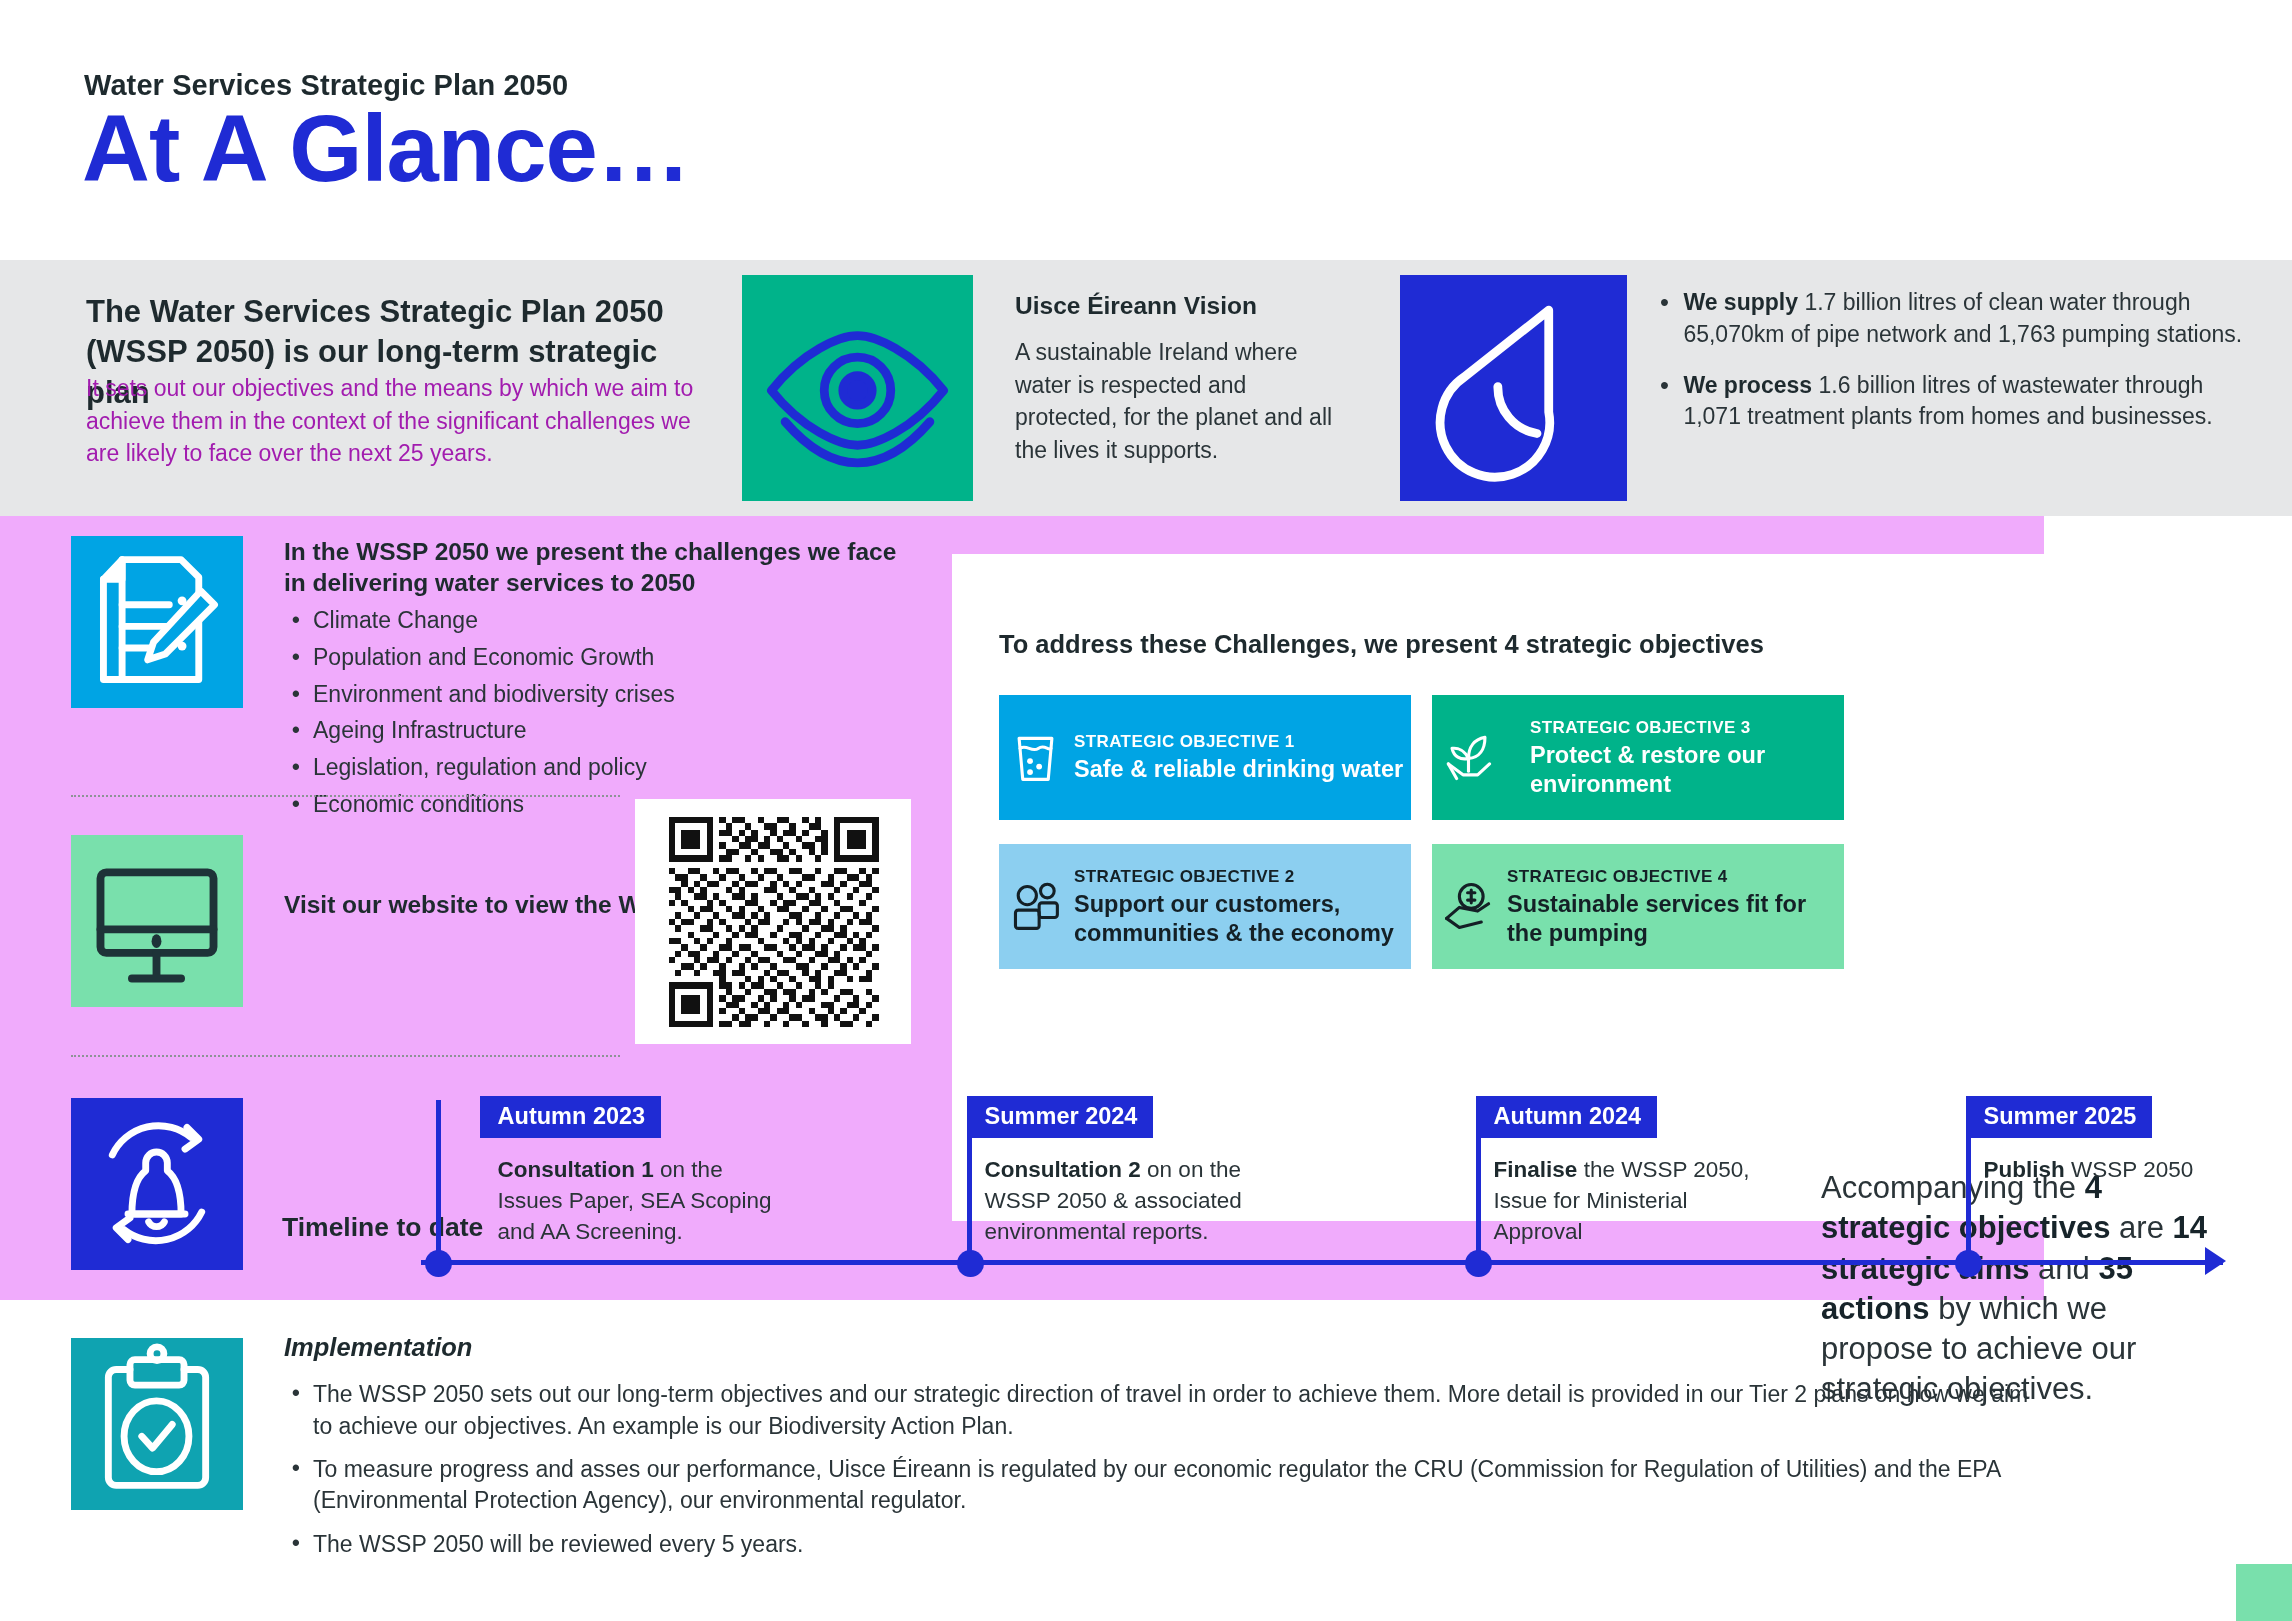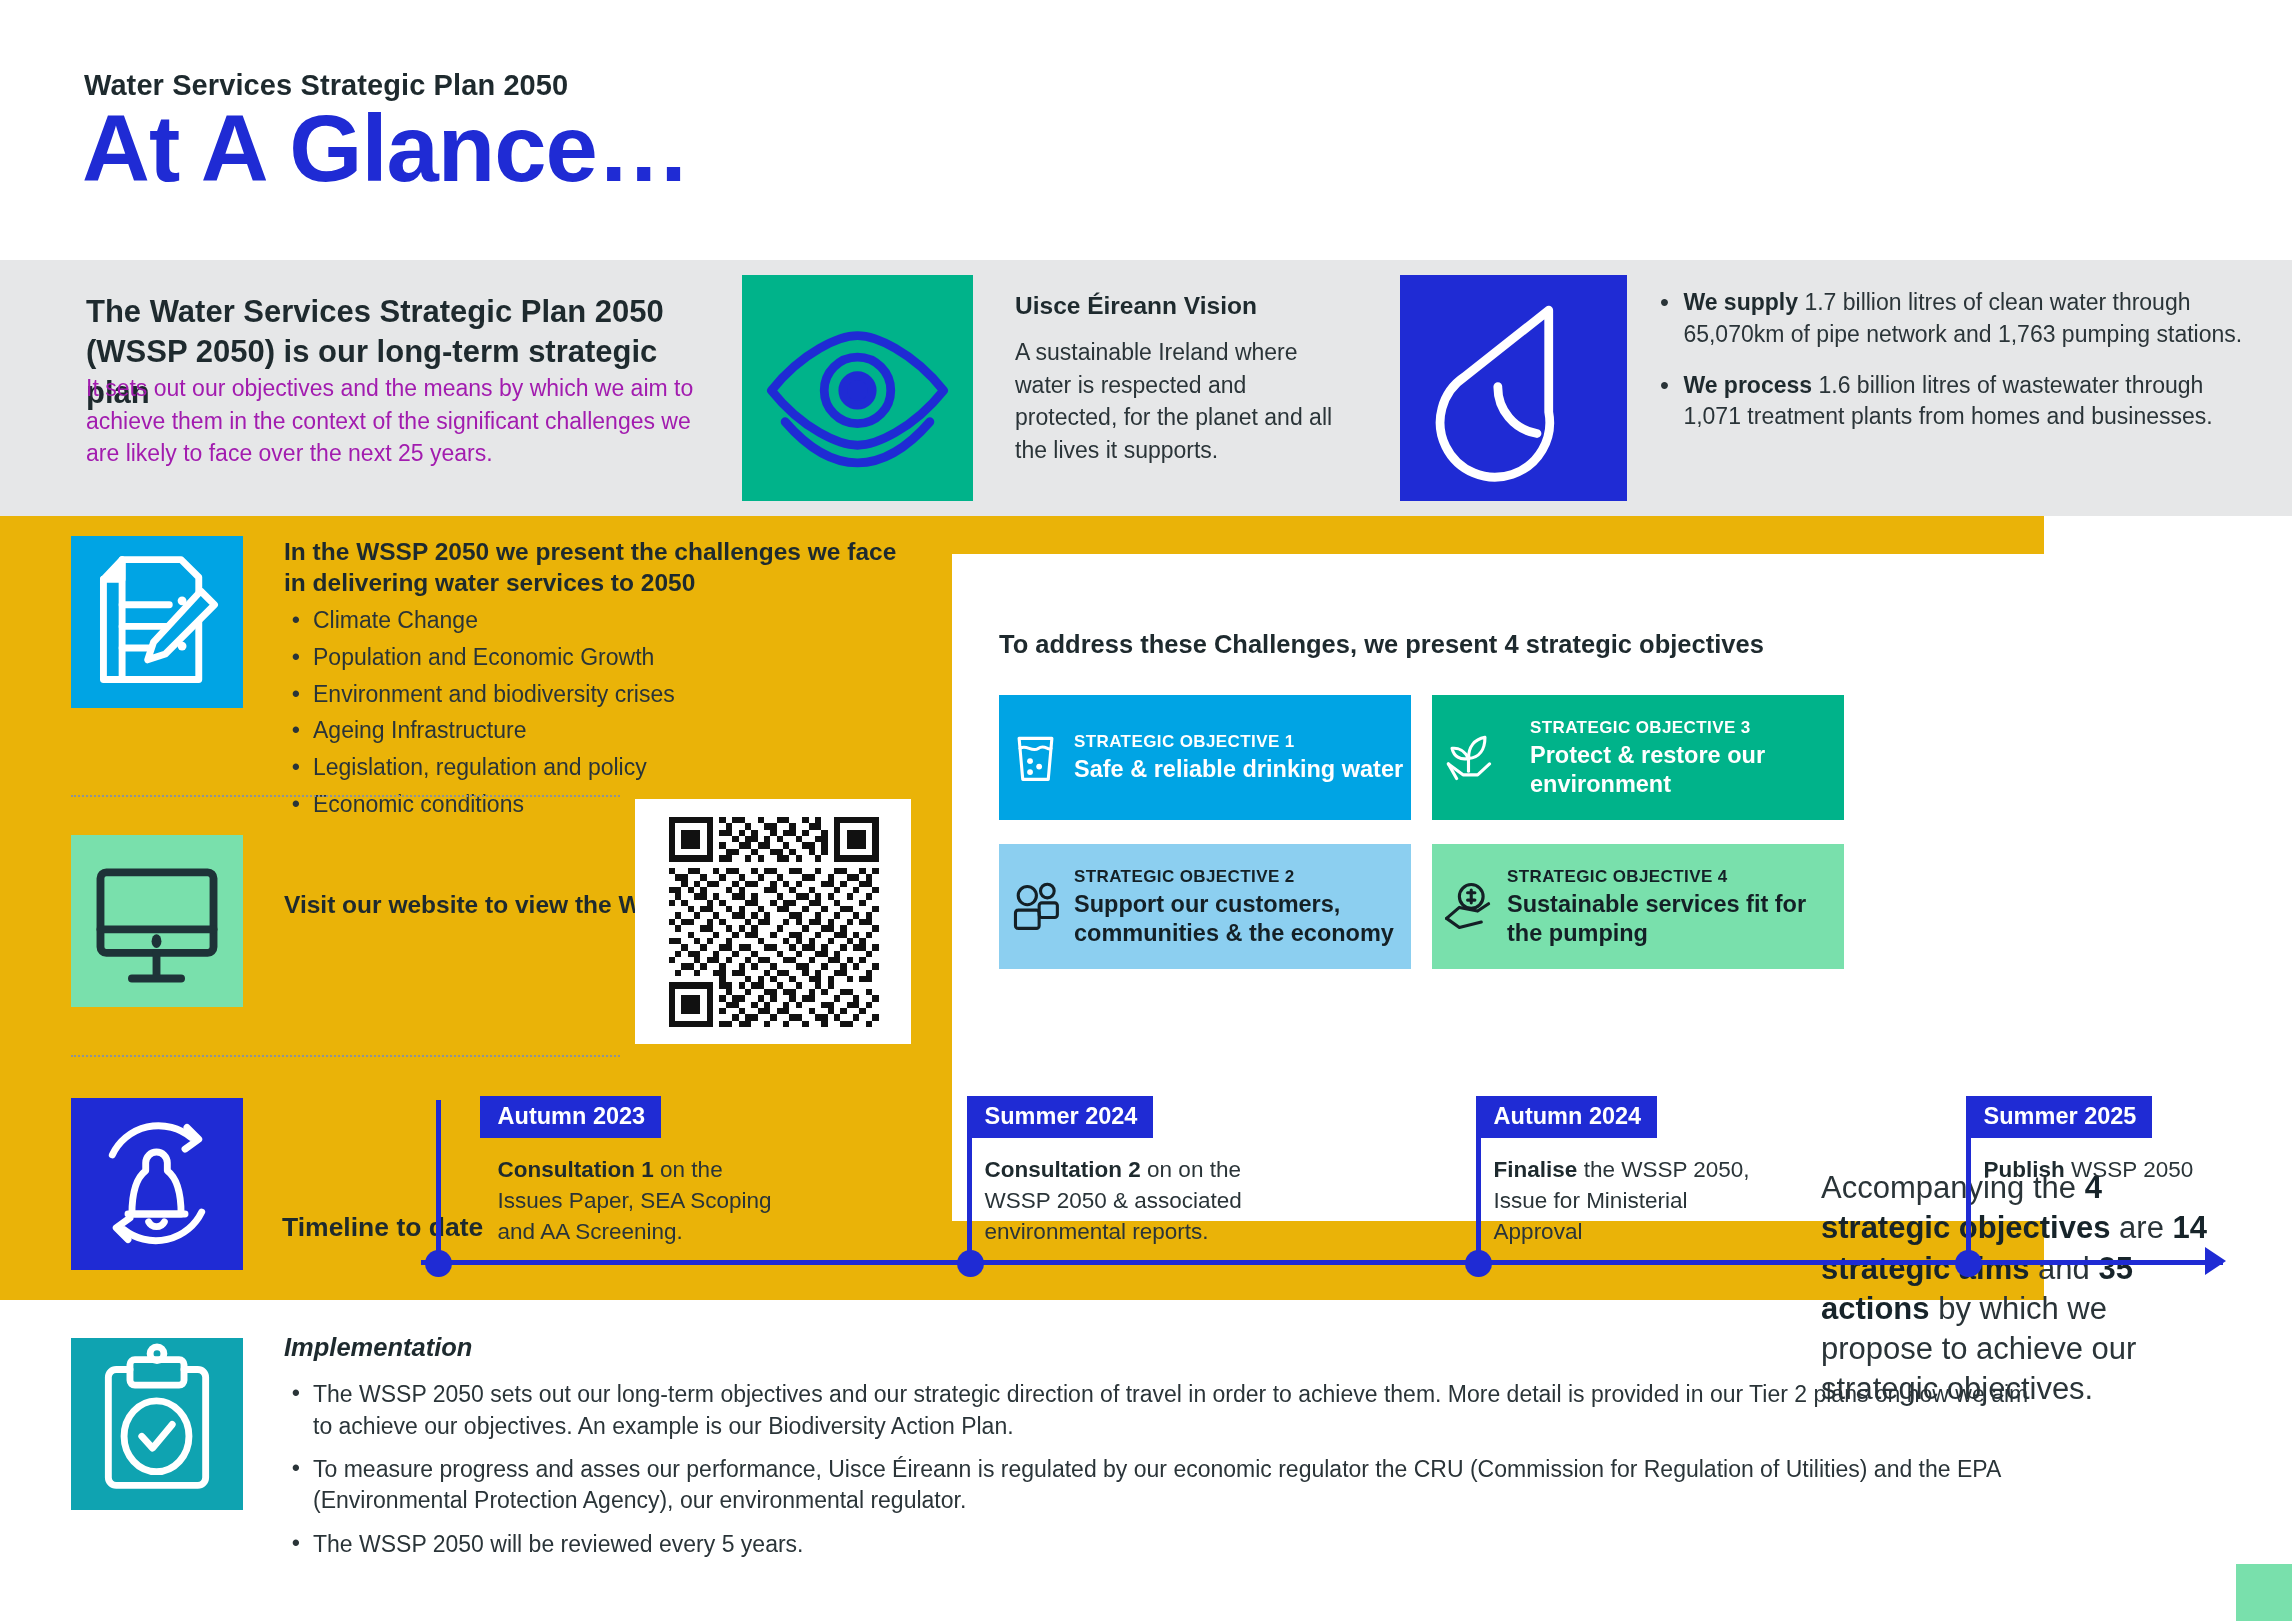--- a/index.html
+++ b/index.html
@@ -45,21 +45,21 @@
     font-size:23px; line-height:1.42; color:#2a3438;
   }
   #drop-tile { position:absolute; left:1400px; top:14.7px; width:227px; height:226px; background:#1F2BD4; }
   #stats { position:absolute; left:1656px; top:27.4px; width:608px; }
   #stats li { list-style:none; position:relative; padding-left:27.4px; margin-bottom:19.6px;
               font-size:23px; line-height:1.36; color:#2a3438; }
   #stats li:before { content:"\2022"; position:absolute; left:3.9px; top:-2px; font-size:25.5px; color:#2a3438; }
   #stats b { font-weight:bold; color:#1e2a2e; }
 
   
-  #band2 { position:absolute; top:516px; left:0; width:2044px; height:784px; background:#eab308; }
+  #band2 { position:absolute; top:516px; left:0; width:2044px; height:784px; background:#f0abfc; }
   #doc-tile { position:absolute; left:71px; top:19.6px; width:172px; height:172px; background:#00A4E4; }
   #chal-title { position:absolute; left:284px; top:19.6px; width:627px; font-size:24.5px; font-weight:bold; line-height:1.3; }
   #chal-list { position:absolute; left:284px; top:90px; width:627px; }
   #chal-list li { list-style:none; position:relative; padding-left:29px; font-size:23px; line-height:1.3;
                   color:#2a3438; margin-bottom:6.9px; }
   #chal-list li:before { content:"\2022"; position:absolute; left:7.8px; top:-1px; font-size:23.5px; }
 
   .dotted-rule {
     position:absolute; left:71px; width:549px; height:0;
     border-top:2.9px dotted #8d9396;

